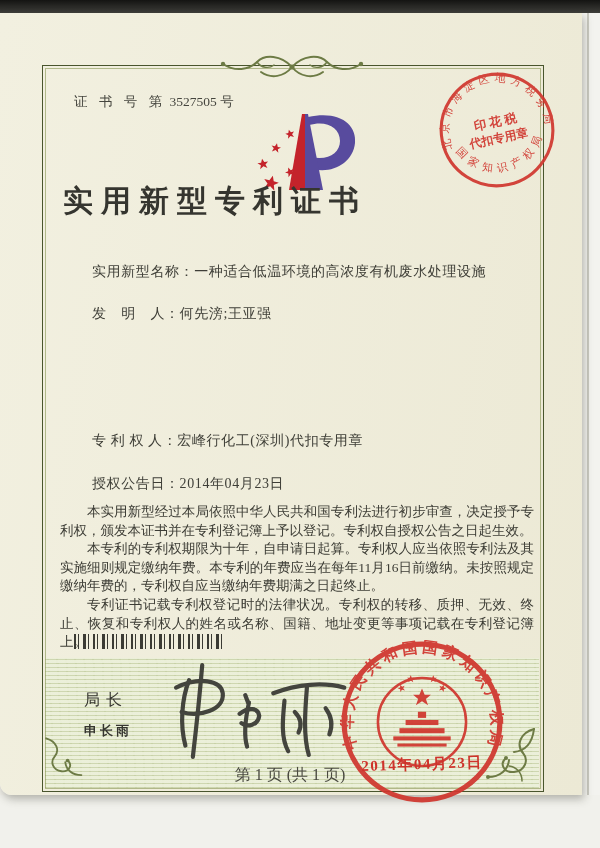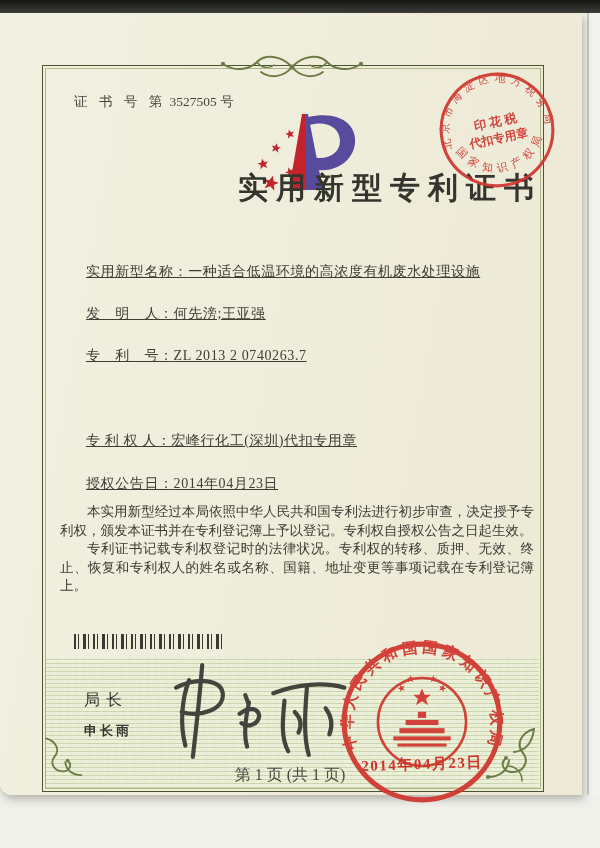--- a/index.html
+++ b/index.html
@@ -18,24 +18,24 @@
   .frame::after { content:""; position:absolute; left:2px; top:2px; right:2px; bottom:2px;
                   border:1px solid #87955299; }
   .band { position:absolute; left:45px; top:645px; width:494px; height:130px;
           background-color:#e6ebd3;
           background-image:repeating-linear-gradient(0deg, rgba(150,167,96,.30) 0 1px, rgba(236,240,218,.9) 1px 4px),
                            repeating-linear-gradient(87deg, rgba(150,167,96,.12) 0 2px, transparent 2px 9px);
           z-index:0; }
   .cert-no { position:absolute; left:74px; top:80px; font-size:13.5px; color:#45453e; z-index:2; }
   .cert-no .sp { letter-spacing:4px; }
   .logo { position:absolute; left:244px; top:96px; z-index:2; }
-  .title { position:absolute; left:42px; top:155px; width:500px; text-align:right;
-           font-size:30px; font-weight:bold; letter-spacing:8px; color:#35352f; z-index:2; }
-  .field { position:absolute; left:86px; white-space:nowrap; font-size:14px; color:#3e3e37;
-           letter-spacing:0.6px; z-index:2;text-decoration:underline; }
+  .title { position:absolute; left:42px; top:168px; width:500px; text-align:left;
+           font-size:30px; font-weight:bold; letter-spacing:8px; color:#35352f; z-index:2;padding-left:21px; }
+  .field { position:absolute; left:92px; white-space:nowrap; font-size:14px; color:#3e3e37;
+           letter-spacing:0.6px; z-index:2; }
   .paras { position:absolute; left:60px; top:490px; width:474px; font-size:13.5px; line-height:18.6px;
            color:#3c3c35; text-align:justify; z-index:2; }
   .paras p { margin:0; text-indent:2em; }
   .barcode { position:absolute; left:74px; top:621px; width:152px; height:15px; z-index:2;
              background:repeating-linear-gradient(90deg,
                #3b3b34 0 2px, transparent 2px 4px,
                #3b3b34 4px 5px, transparent 5px 9px,
                #3b3b34 9px 12px, transparent 12px 14px,
                #3b3b34 14px 15px, transparent 15px 19px); }
   .sig-title { position:absolute; left:84px; top:677px; font-size:16px; letter-spacing:6px; color:#35352f; z-index:2; }
@@ -117,32 +117,30 @@
     </svg>
 
     <div class="title">实用新型专利证书</div>
 
     <div class="field" style="top:250px">
       <span>实用新型名称：</span><span>一种适合低温环境的高浓度有机废水处理设施</span>
     </div>
     <div class="field" style="top:292px">
       <span>发　明　人：</span><span>何先滂;王亚强</span>
     </div>
-    <div class="field" style="top:334px">
-      <span>专　利　号：</span><span>ZL 2013 2 0740263.7</span>
-    </div>
     <div class="field" style="top:419px">
       <span>专 利 权 人：</span><span>宏峰行化工(深圳)代扣专用章</span>
     </div>
     <div class="field" style="top:462px">
       <span>授权公告日：</span><span>2014年04月23日</span>
     </div>
 
     <div class="paras">
       <p>本实用新型经过本局依照中华人民共和国专利法进行初步审查，决定授予专利权，颁发本证书并在专利登记簿上予以登记。专利权自授权公告之日起生效。</p>
+      <p>本专利的专利权期限为十年，自申请日起算。专利权人应当依照专利法及其实施细则规定缴纳年费。本专利的年费应当在每年11月16日前缴纳。未按照规定缴纳年费的，专利权自应当缴纳年费期满之日起终止。</p>
       <p>专利证书记载专利权登记时的法律状况。专利权的转移、质押、无效、终止、恢复和专利权人的姓名或名称、国籍、地址变更等事项记载在专利登记簿上。</p>
     </div>
 
     <div class="barcode"></div>
 
     <div class="sig-title">局长</div>
     <div class="sig-name">申长雨</div>
     <svg class="sig-hand" width="215" height="108" viewBox="0 0 230 110">
       <g fill="none" stroke="#2e2e2a" stroke-width="4.5" stroke-linecap="round" stroke-linejoin="round" opacity="0.88">
         <path d="M44,22 C36,42 34,70 40,92"></path>

